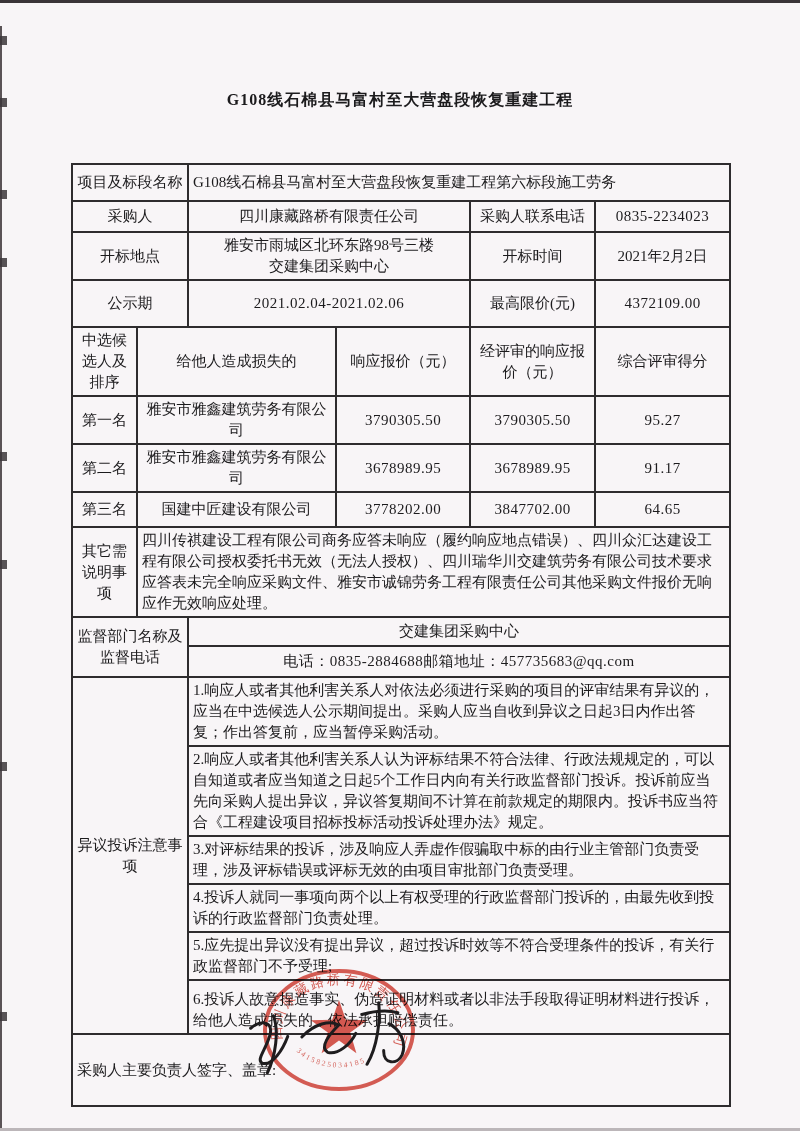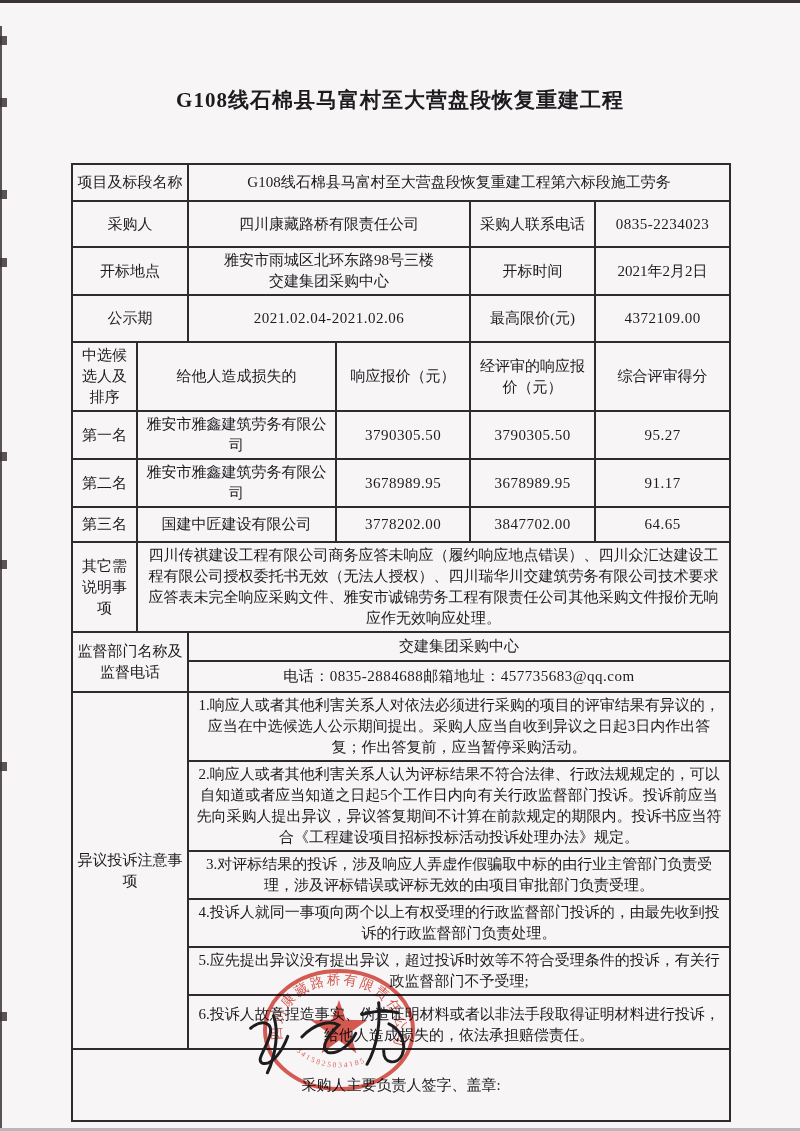--- a/index.html
+++ b/index.html
@@ -10,35 +10,35 @@
     color:#1c1b1d;
   }
   
   .edge-top{position:absolute;top:0;left:0;width:800px;height:3px;background:#3a3438;}
   .edge-left{position:absolute;top:26px;left:0;width:2px;height:1105px;background:#5a5356;}
   .edge-bottom{position:absolute;top:1128px;left:0;width:800px;height:3px;background:#bcb6b9;}
   .edge-dash{position:absolute;left:0;width:7px;height:9px;background:#3c363a;opacity:.85;}
   
   .title{
     position:absolute;top:84px;left:0;width:800px;
-    text-align:center;font-size:21px;font-weight:bold;line-height:32px;
+    text-align:center;font-size:16px;font-weight:bold;line-height:32px;
     letter-spacing:1px;
   }
   
   .doc-tables{position:absolute;top:163px;left:71px;width:658px;}
   table{border-collapse:collapse;table-layout:fixed;width:658px;margin-top:-2px;}
   table.first{margin-top:0;}
   td{
     border:2px solid #2e2c2e;
     font-size:15px;line-height:21px;
     padding:2px 4px;
     word-break:break-all;
     text-align:center;vertical-align:middle;
   }
-  td.left{text-align:center;}
+  td.left{text-align:left;}
   td.num{letter-spacing:.5px;}
   
   .stamp-layer{position:absolute;left:260px;top:966px;width:158px;height:132px;
     mix-blend-mode:multiply;opacity:.88;z-index:3;}
   .sig-layer{position:absolute;left:230px;top:982px;width:210px;height:110px;z-index:4;}
 </style>
 </head>
 <body>
 
 <div class="edge-top"></div>
@@ -64,21 +64,21 @@
         <col style="width:116px">
         <col style="width:282px">
         <col style="width:125px">
         <col style="width:135px">
       </colgroup>
     <tbody>
         <tr style="height:37px">
       <td>项目及标段名称</td>
       <td colspan="3" class="left">G108线石棉县马富村至大营盘段恢复重建工程第六标段施工劳务</td>
     </tr>
-    <tr style="height:46px">
+    <tr style="height:31px">
       <td>采购人</td>
       <td>四川康藏路桥有限责任公司</td>
       <td>采购人联系电话</td>
       <td class="num">0835-2234023</td>
     </tr>
     <tr style="height:45px">
       <td>开标地点</td>
       <td>
         <span>雅安市雨城区北环东路98号三楼</span><br>
         <span>交建集团采购中心</span>

